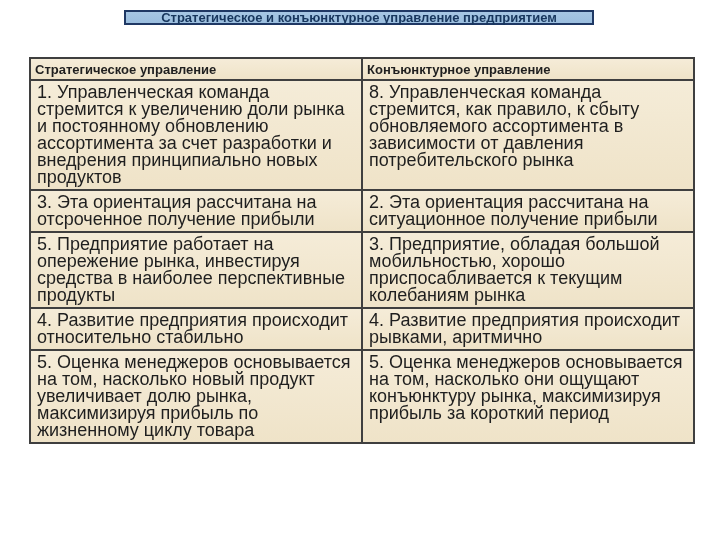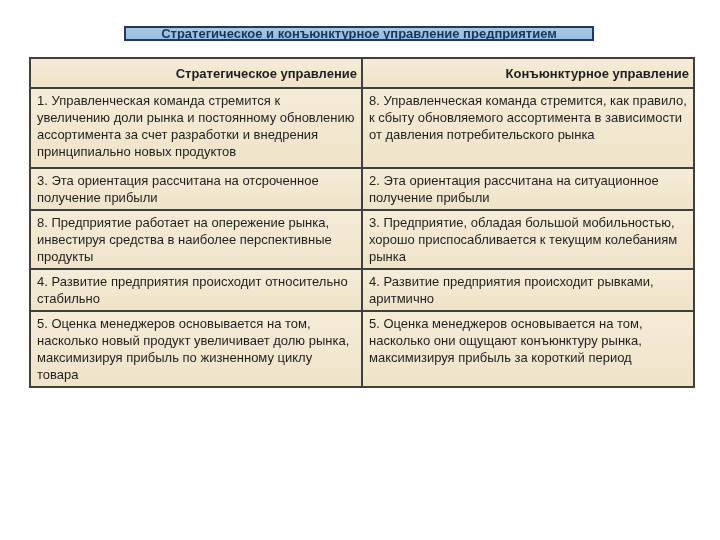--- a/index.html
+++ b/index.html
@@ -13,21 +13,21 @@
   }
   .slide {
     position: relative;
     width: 720px;
     height: 540px;
     background: #ffffff;
   }
   .title-box {
     position: absolute;
     left: 124px;
-    top: 26px;
+    top: 10px;
     width: 470px;
     height: 15px;
     background: linear-gradient(180deg, #a6c6e4 0%, #9bbede 100%);
     border: 2px solid #1f3864;
     box-sizing: border-box;
     display: flex;
     align-items: center;
     justify-content: center;
   }
   .title-box span {
@@ -45,30 +45,30 @@
     table-layout: fixed;
   }
   table.cmp-table th,
   table.cmp-table td {
     width: 50%;
     border: 2px solid #3f3f3f;
     background: linear-gradient(180deg, #f5ecd8 0%, #efe3c8 100%);
     box-sizing: border-box;
   }
   table.cmp-table th {
-    height: 30px;
+    height: 22px;
     font-size: 13px;
     font-weight: bold;
     color: #1f1f1f;
-    text-align: right;
+    text-align: left;
     vertical-align: middle;
     padding: 2px 4px;
   }
   table.cmp-table td {
-    font-size: 13px;
+    font-size: 18px;
     font-weight: normal;
     color: #1f1f1f;
     text-align: left;
     vertical-align: top;
     padding: 3px 6px;
     line-height: 17px;
     white-space: pre-line;
   }
   tr.h-r0 { height: 80px; }
   tr.h-r1 { height: 40px; }
@@ -97,21 +97,21 @@
     <tbody>
       <tr class="h-r0">
         <td>1. Управленческая команда стремится к увеличению доли рынка и постоянному обновлению ассортимента за счет разработки и внедрения принципиально новых продуктов</td>
         <td>8. Управленческая команда стремится, как правило, к сбыту обновляемого ассортимента в зависимости от давления потребительского рынка</td>
       </tr>
       <tr class="h-r1">
         <td>3. Эта ориентация рассчитана на отсроченное получение прибыли</td>
         <td>2. Эта ориентация рассчитана на ситуационное получение прибыли</td>
       </tr>
       <tr class="h-r2">
-        <td>8. Предприятие работает на опережение рынка, инвестируя средства в наиболее перспективные продукты</td>
+        <td>5. Предприятие работает на опережение рынка, инвестируя средства в наиболее перспективные продукты</td>
         <td>3. Предприятие, обладая большой мобильностью, хорошо приспосабливается к текущим колебаниям рынка</td>
       </tr>
       <tr class="h-r3">
         <td>4. Развитие предприятия происходит относительно стабильно</td>
         <td>4. Развитие предприятия происходит рывками, аритмично</td>
       </tr>
       <tr class="h-r4">
         <td>5. Оценка менеджеров основывается на том, насколько новый продукт увеличивает долю рынка, максимизируя прибыль по жизненному циклу товара</td>
         <td>5. Оценка менеджеров основывается на том, насколько они ощущают конъюнктуру рынка, максимизируя прибыль за короткий период</td>
       </tr>

